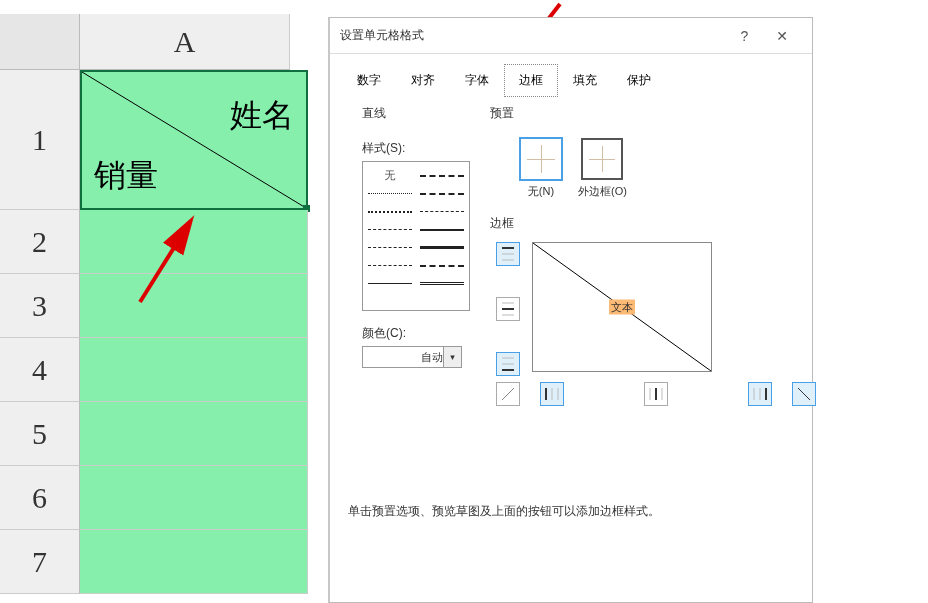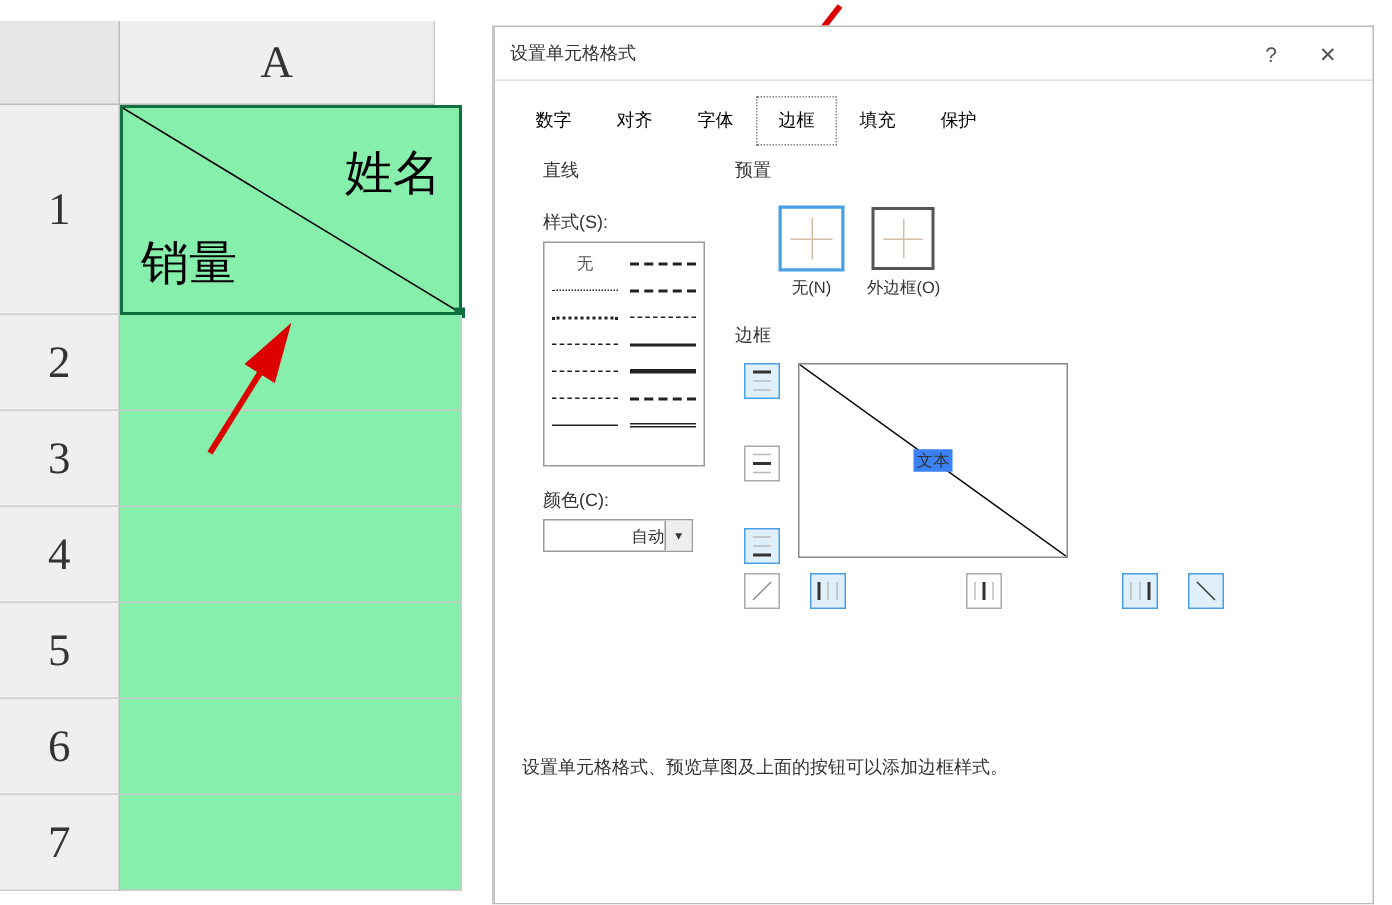--- a/index.html
+++ b/index.html
@@ -24,21 +24,21 @@
     .cell-a1 { position: relative; border: 2px solid #0f6f3f; }
     .cell-a1 .fill-handle { position: absolute; right: -4px; bottom: -4px; width: 7px; height: 7px; background: #0f6f3f; }
     .cell-a1 svg.diag { position: absolute; left: 0; top: 0; width: 100%; height: 100%; }
     .cell-a1 .lbl-top { position: absolute; right: 12px; top: 22px; font-size: 32px; font-family: "SimSun", serif; }
     .cell-a1 .lbl-bot { position: absolute; left: 12px; bottom: 10px; font-size: 32px; font-family: "SimSun", serif; }
     
     
     .arrow { position: absolute; pointer-events: none; }
     
     
-    .dialog { position: absolute; left: 328px; top: 17px; width: 588px; height: 586px; background: #fff; border: 1px solid #bbb; border-left: 2px solid #c7c7c7; }
+    .dialog { position: absolute; left: 328px; top: 17px; width: 485px; height: 586px; background: #fff; border: 1px solid #bbb; border-left: 2px solid #c7c7c7; }
     .title-bar { height: 36px; border-bottom: 1px solid #ddd; display: flex; align-items: center; padding: 0 10px; }
     .title-bar .title { font-size: 12px; color: #333; }
     .title-bar .spacer { flex: 1; }
     .title-bar .btn { font-size: 14px; color: #555; padding: 0 14px; cursor: default; }
     
     .tabs { display: flex; padding: 10px 12px 0 12px; font-size: 12px; color: #000000; gap: 0; }
     .tab { padding: 7px 14px; border: 1px solid transparent; }
     .tab.active { border: 1px dotted #888; background: #fff; }
     
     .content { padding: 8px 18px; font-size: 12px; color: #333; position: relative; height: calc(100% - 70px); }
@@ -82,21 +82,21 @@
     
     .border-sec-title { margin-top: 16px; }
     
     .border-area { position: relative; margin-top: 10px; }
     .edge-btn { width: 24px; height: 24px; border: 1px solid #aaa; background: #fff; position: absolute; display: flex; align-items: center; justify-content: center; }
     .edge-btn.sel { border: 1px solid #4aa0e6; background: #dff0fb; }
     .edge-btn svg { width: 16px; height: 16px; }
     
     .preview-box { position: absolute; left: 42px; top: 0; width: 180px; height: 130px; border: 1px solid #888; background: #fff; }
     .preview-box svg { width: 100%; height: 100%; }
-    .preview-box .ptxt { position: absolute; left: 50%; top: 50%; transform: translate(-50%, -50%); font-size: 11px; background: #3b82f6; padding: 0 2px; }
+    .preview-box .ptxt { position: absolute; left: 50%; top: 50%; transform: translate(-50%, -50%); font-size: 11px; background: #fdba74; padding: 0 2px; }
     
     .bottom-row { position: absolute; left: 6px; top: 140px; display: flex; gap: 20px; align-items: center; }
     .bottom-row .edge-btn { position: static; }
     
     .hint { position: absolute; left: 18px; top: 406px; font-size: 12px; color: #333; }
   </style>
 </head>
 <body>
 
 <div class="sheet">
@@ -299,15 +299,15 @@
             </div>
           <div class="edge-btn sel">
               <svg>
                 <line x1="2" y1="2" x2="14" y2="14" stroke="#333"></line>
               </svg>
             </div>
         </div>
       </div>
     </div>
 
-    <div class="hint">设置单元格格式、预览草图及上面的按钮可以添加边框样式。</div>
+    <div class="hint">单击预置选项、预览草图及上面的按钮可以添加边框样式。</div>
   </div>
 </div>
 
 </body></html>

